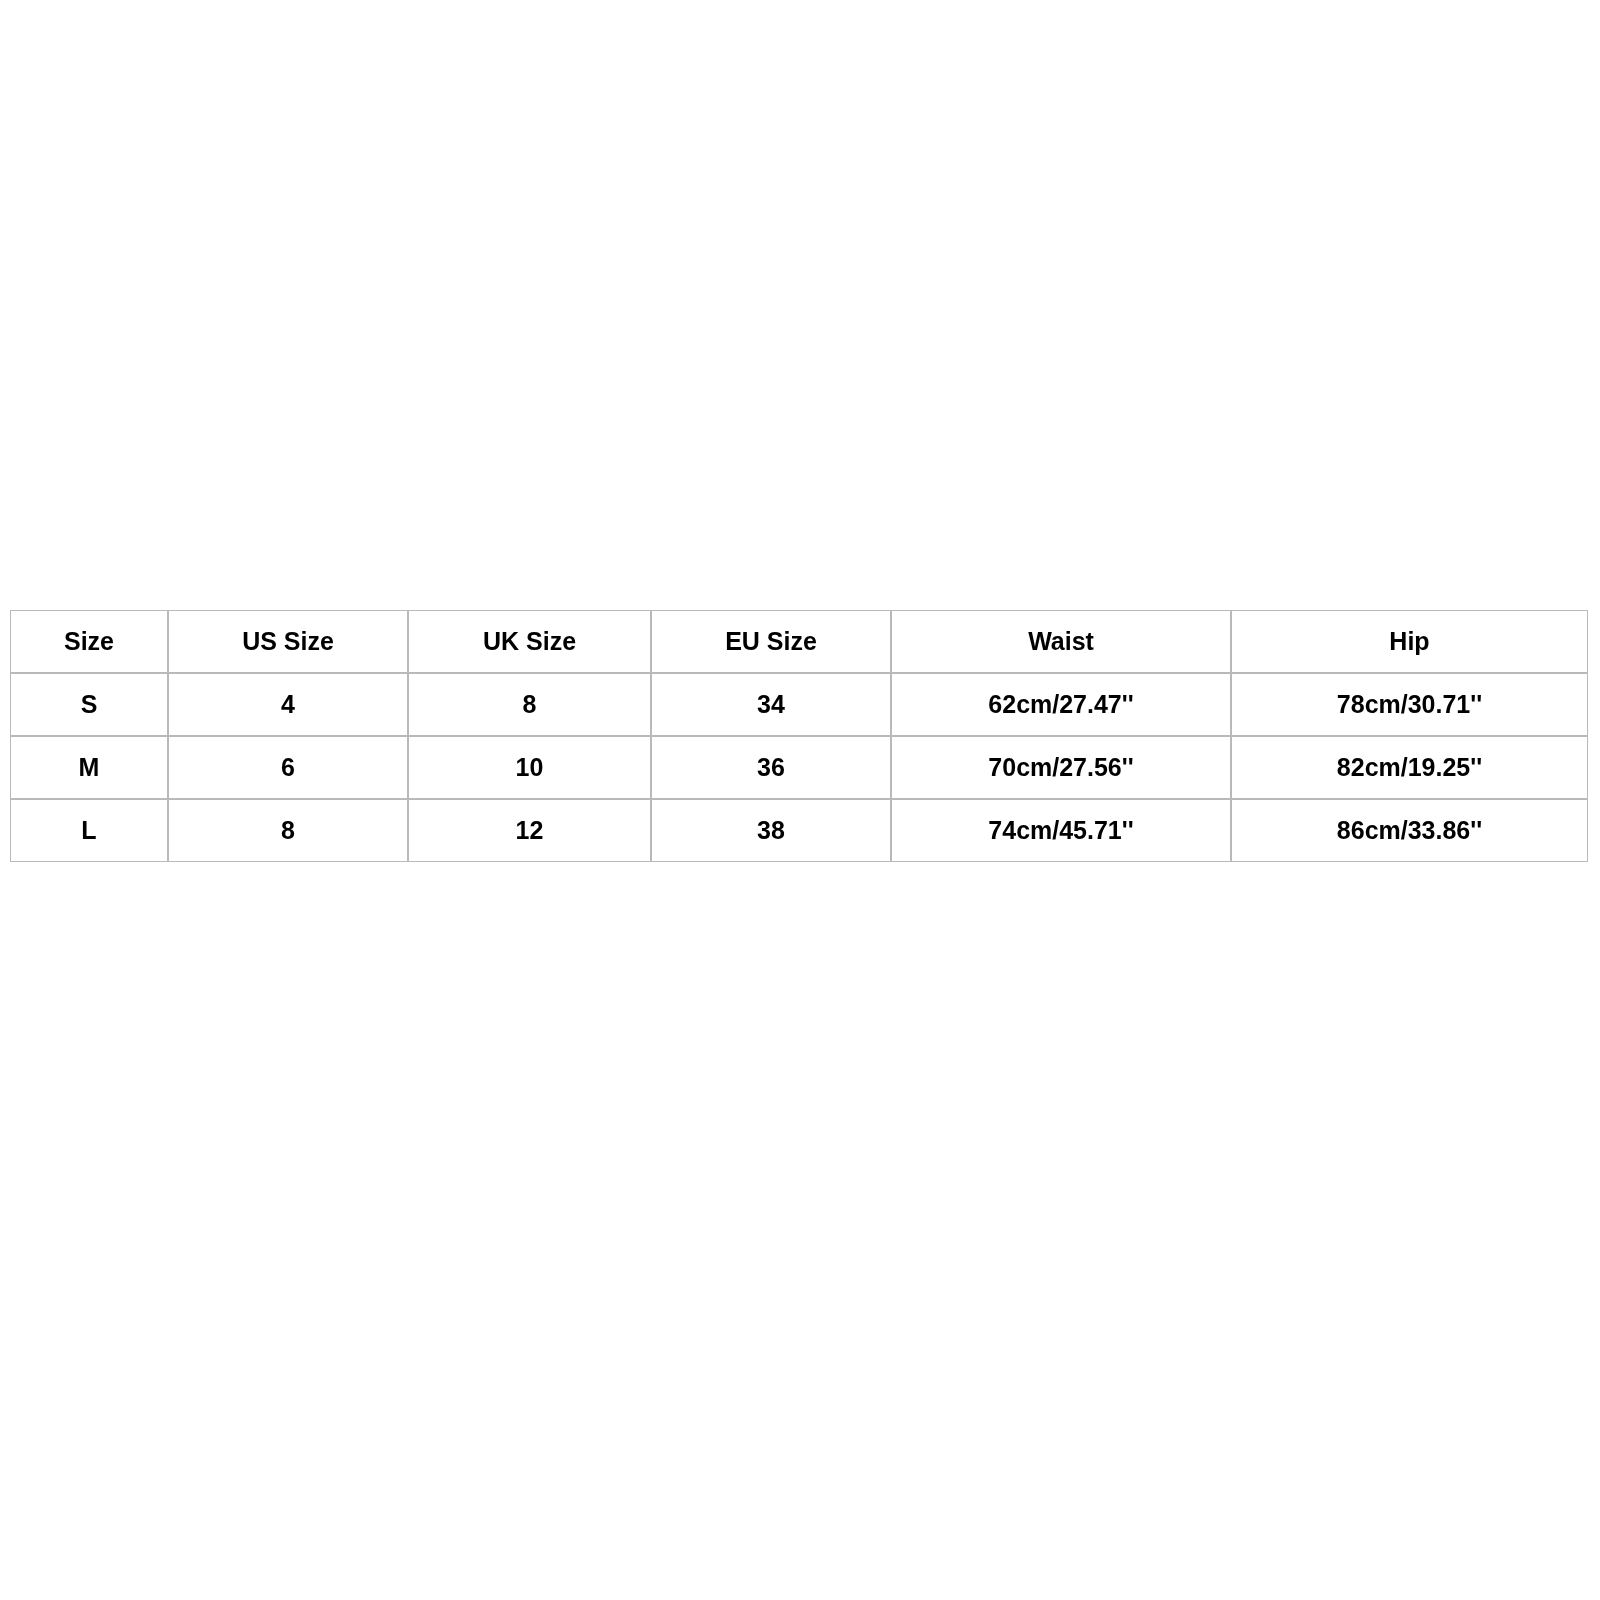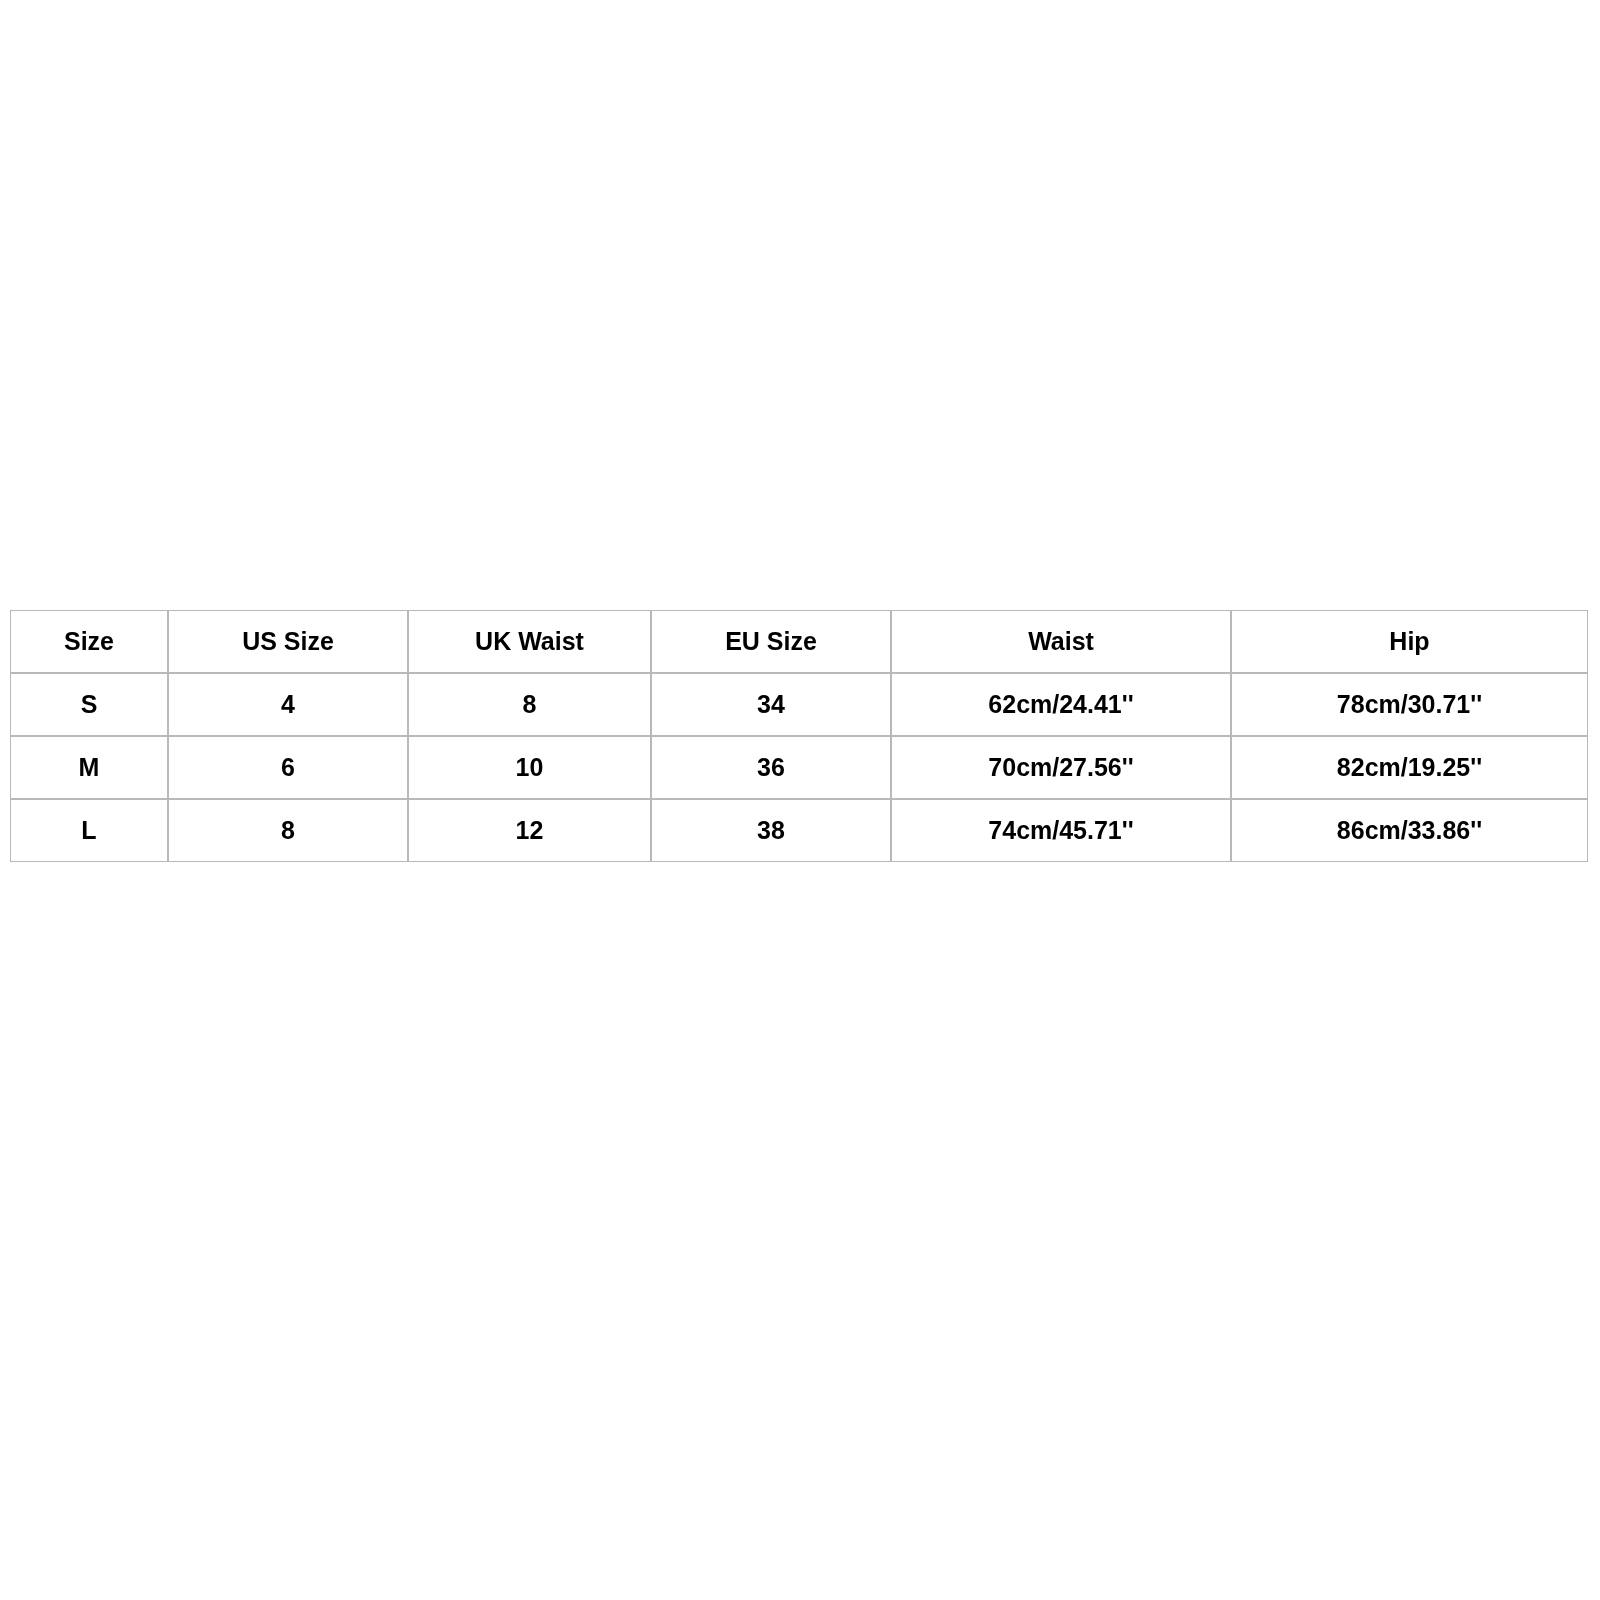--- a/index.html
+++ b/index.html
@@ -88,33 +88,33 @@
           <col class="c1">
           <col class="c2">
           <col class="c3">
           <col class="c4">
           <col class="c5">
       </colgroup>
       <thead>
         <tr>
           <th>Size</th>
           <th>US Size</th>
-          <th>UK Waist</th>
+          <th>UK Size</th>
           <th>EU Size</th>
           <th>Waist</th>
           <th>Hip</th>
         </tr>
       </thead>
       <tbody>
         <tr>
           <td>S</td>
           <td>4</td>
           <td>8</td>
           <td>34</td>
-          <td>62cm/24.41''</td>
+          <td>62cm/27.47''</td>
           <td>78cm/30.71''</td>
         </tr>
         <tr>
           <td>M</td>
           <td>6</td>
           <td>10</td>
           <td>36</td>
           <td>70cm/27.56''</td>
           <td>82cm/19.25''</td>
         </tr>

